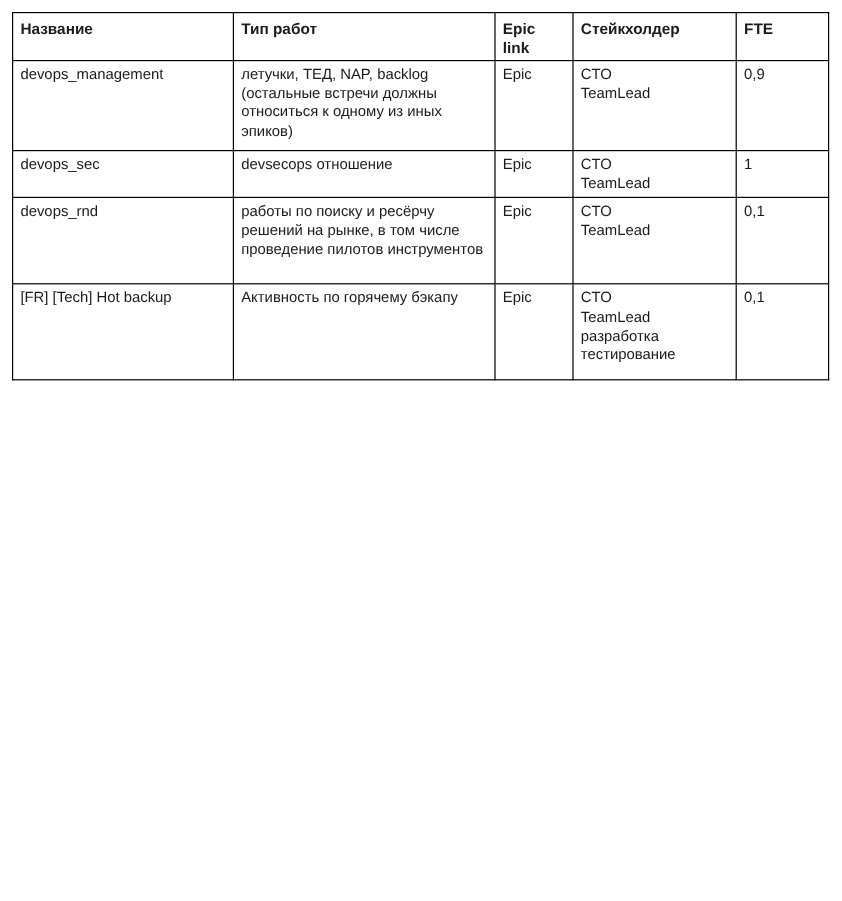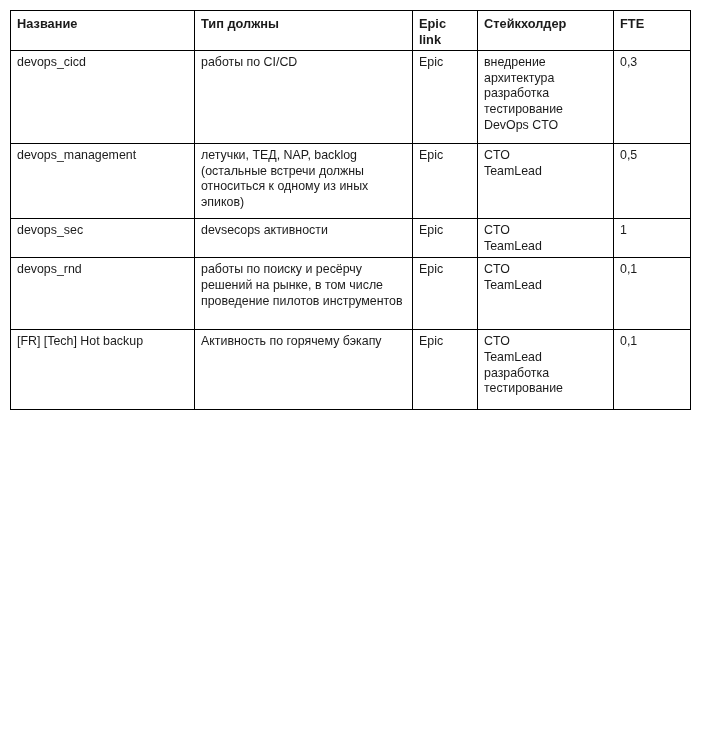--- a/index.html
+++ b/index.html
@@ -74,50 +74,39 @@
     <colgroup>
       <col class="c-name">
         <col class="c-type">
         <col class="c-epic">
         <col class="c-stake">
         <col class="c-fte">
     </colgroup>
     <thead>
       <tr class="h-head">
         <th class="multiline">Название</th>
-        <th class="multiline">Тип должны</th>
+        <th class="multiline">Тип работ</th>
         <th class="multiline">Epic
 link</th>
         <th class="multiline">Стейкхолдер</th>
         <th class="multiline">FTE</th>
       </tr>
     </thead>
     <tbody>
-      <tr class="r2">
-        <td>devops_cicd</td>
-        <td>работы по CI/CD</td>
-        <td>Epic</td>
-        <td class="multiline">внедрение
-архитектура
-разработка
-тестирование
-DevOps CTO</td>
-        <td>0,3</td>
-      </tr>
       <tr class="r5">
         <td>devops_management</td>
         <td>летучки, ТЕД, NAP, backlog (остальные встречи должны относиться к одному из иных эпиков)</td>
         <td>Epic</td>
         <td class="multiline">CTO
 TeamLead</td>
-        <td>0,5</td>
+        <td>0,9</td>
       </tr>
       <tr class="r6">
         <td>devops_sec</td>
-        <td>devsecops активности</td>
+        <td>devsecops отношение</td>
         <td>Epic</td>
         <td class="multiline">CTO
 TeamLead</td>
         <td>1</td>
       </tr>
       <tr class="r7">
         <td>devops_rnd</td>
         <td>работы по поиску и ресёрчу решений на рынке, в том числе проведение пилотов инструментов</td>
         <td>Epic</td>
         <td class="multiline">CTO

